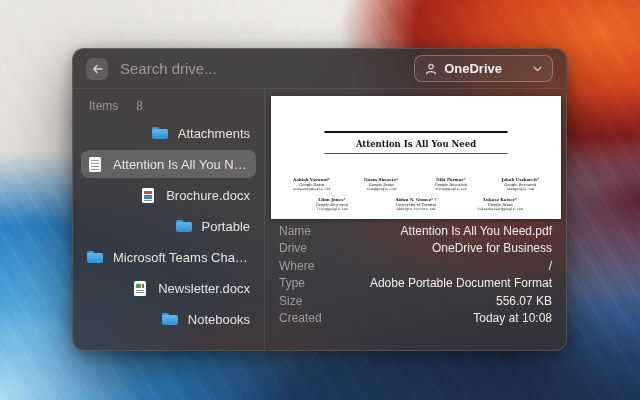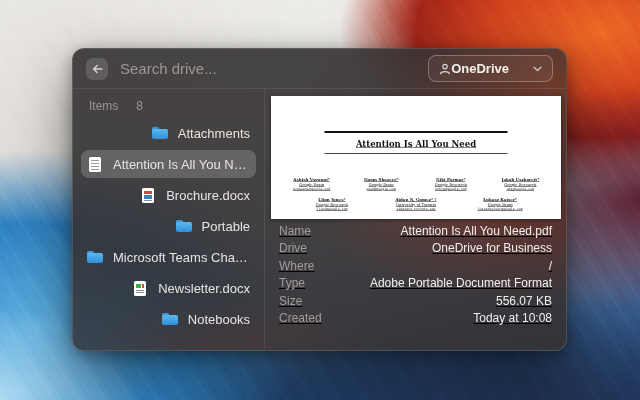--- a/index.html
+++ b/index.html
@@ -38,21 +38,21 @@
   .topbar,.bodyrow,.bottombar{position:relative;z-index:1;}
   
   .topbar{height:40px;flex:none;display:flex;align-items:center;gap:10px;
     padding:0 13px;border-bottom:1px solid rgba(255,255,255,0.08);box-sizing:border-box;}
   .back-btn{width:22px;height:22px;border:none;border-radius:7px;flex:none;
     background:rgba(255,255,255,0.14);display:flex;align-items:center;justify-content:center;
     padding:0;cursor:pointer;}
   .search-input{flex:1;background:transparent;border:none;outline:none;
     font-size:15px;color:#eceae7;font-family:"Liberation Sans",sans-serif;min-width:0;}
   .search-input::placeholder{color:#9b9795;}
-  .drive-selector{flex:none;height:25px;display:flex;align-items:center;
+  .drive-selector{flex:none;height:25px;display:flex;align-items:center;gap:7px;
     padding:0 10px;border:1px solid rgba(255,255,255,0.28);border-radius:8px;
     background:rgba(255,255,255,0.05);cursor:pointer;}
   .drive-label{font-size:13px;font-weight:700;color:#f2efec;}
   .drive-selector .chev{margin-left:24px;display:flex;}
   
   .bodyrow{flex:1;display:flex;min-height:0;}
   .sidebar{width:192px;flex:none;box-sizing:border-box;padding:4px 8px;
     border-right:1px solid rgba(255,255,255,0.08);}
   .items-header{display:flex;align-items:center;padding:6px 8px 6px;font-size:12px;color:#989492;}
   .items-count{margin-left:18px;}
@@ -74,21 +74,21 @@
     linear-gradient(#c94f2f,#c94f2f) 0 0/8px 3px no-repeat,
     linear-gradient(#3b82c4,#3b82c4) 0 4px/8px 4px no-repeat,
     linear-gradient(#8a8a8a,#8a8a8a) 0 9px/8px 1px no-repeat;}
   .docx-newsletter::after{background:
     linear-gradient(#3da84a,#3da84a) 0 0/5px 4px no-repeat,
     linear-gradient(#c94f2f,#c94f2f) 6px 0/2px 4px no-repeat,
     linear-gradient(#3b82c4,#3b82c4) 6px 2px/2px 2px no-repeat,
     linear-gradient(#8a8a8a,#8a8a8a) 0 6px/8px 1px no-repeat,
     linear-gradient(#8a8a8a,#8a8a8a) 0 8px/8px 1px no-repeat;}
   
-  .detail{flex:1;display:flex;flex-direction:column;min-width:0;text-decoration:underline;}
+  .detail{flex:1;display:flex;flex-direction:column;min-width:0;}
   .preview{height:130px;flex:none;display:flex;justify-content:center;padding-top:7px;box-sizing:border-box;}
   .page{width:290px;height:123px;background:#ffffff;overflow:hidden;flex:none;
     box-shadow:0 1px 4px rgba(0,0,0,0.45);}
   .page-zoom{width:580px;transform:scale(0.5);transform-origin:0 0;
     box-sizing:border-box;padding-top:70px;color:#141414;}
   .rule-thick{width:63%;height:4px;background:#111;margin:0 auto;}
   .paper-title{font-family:"DejaVu Serif","Liberation Serif",serif;font-weight:700;
     font-size:17px;text-align:center;margin:11px 0 9px;}
   .rule-thin{width:63%;height:1.5px;background:#4a4a4a;margin:0 auto;}
   .authors{display:flex;justify-content:center;}

